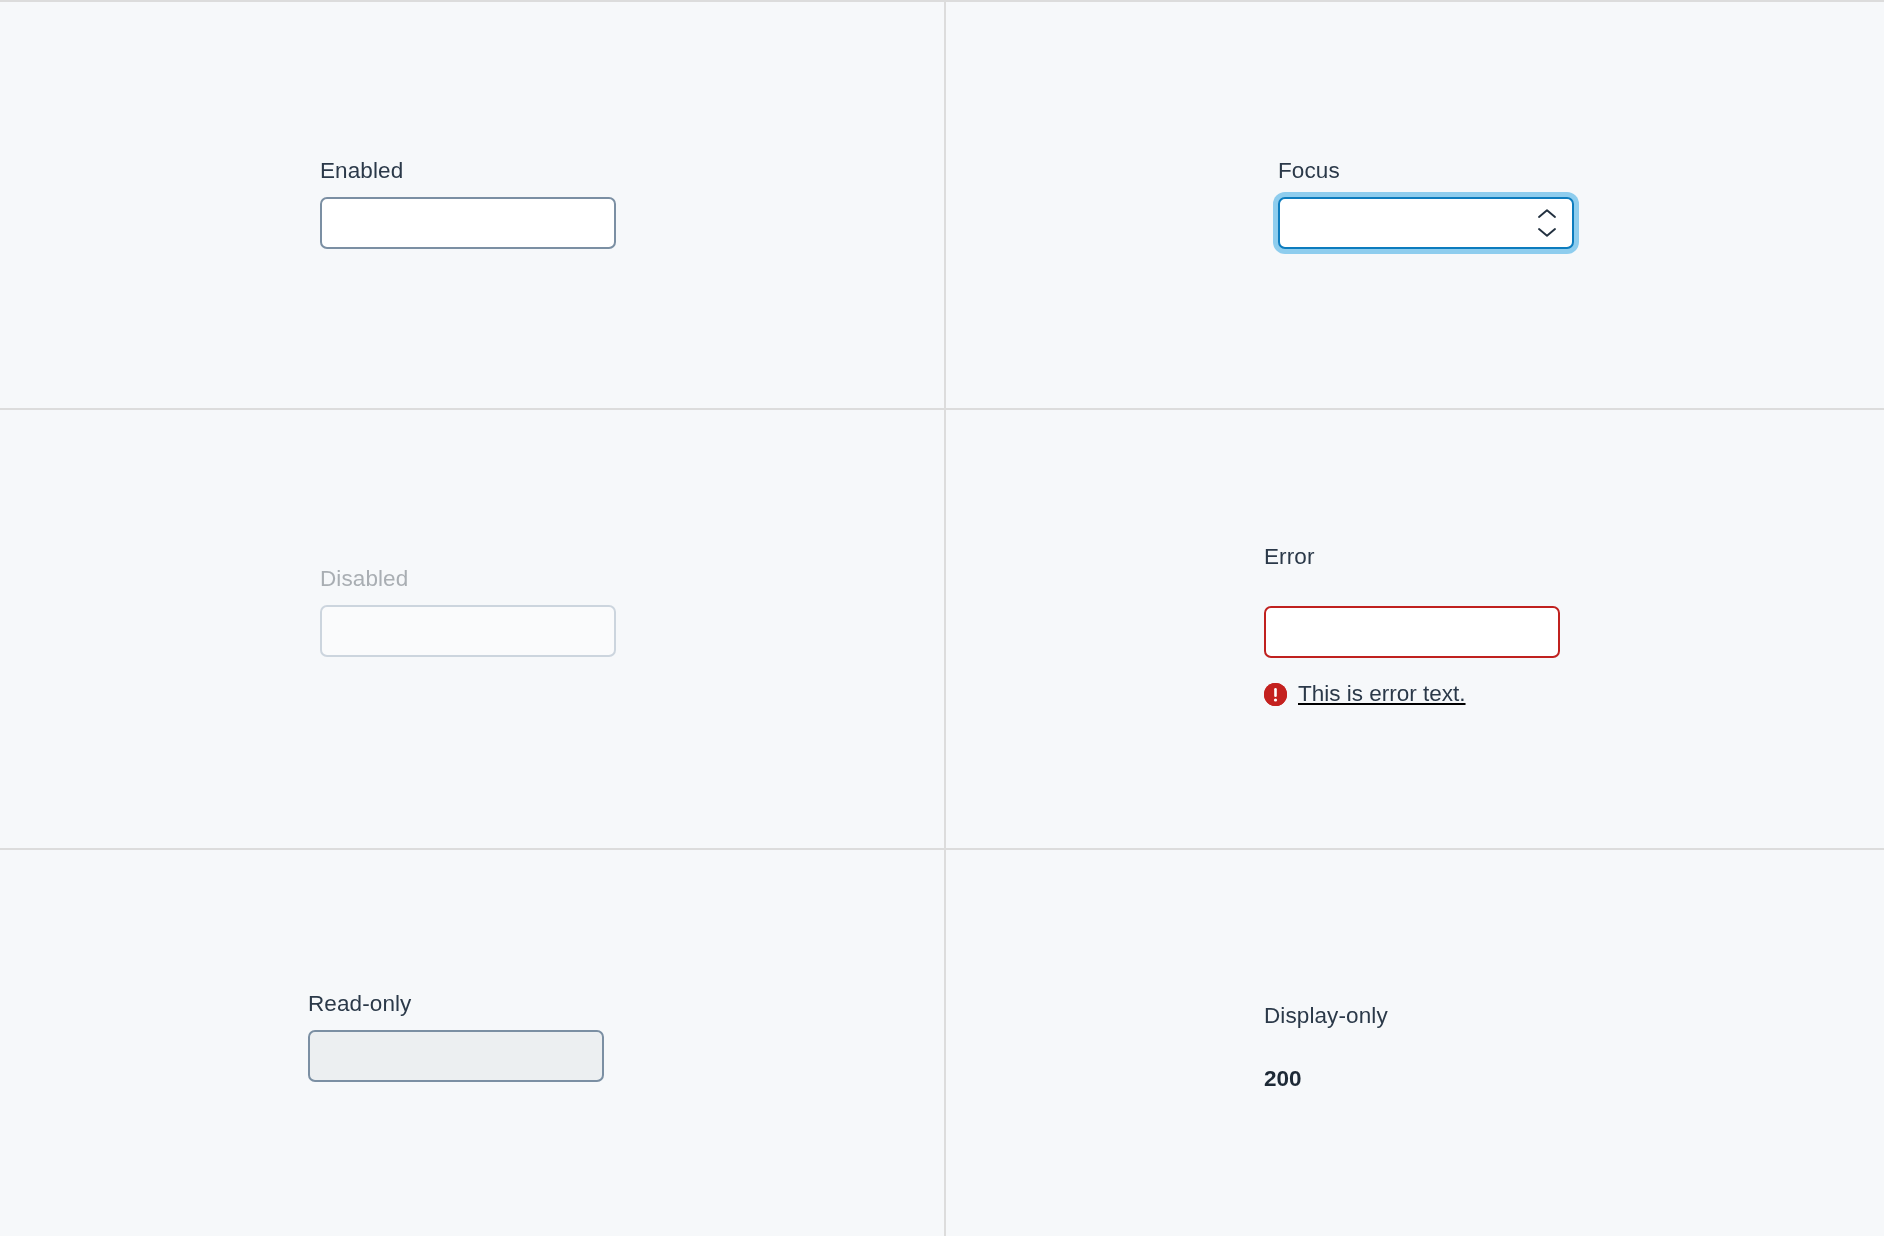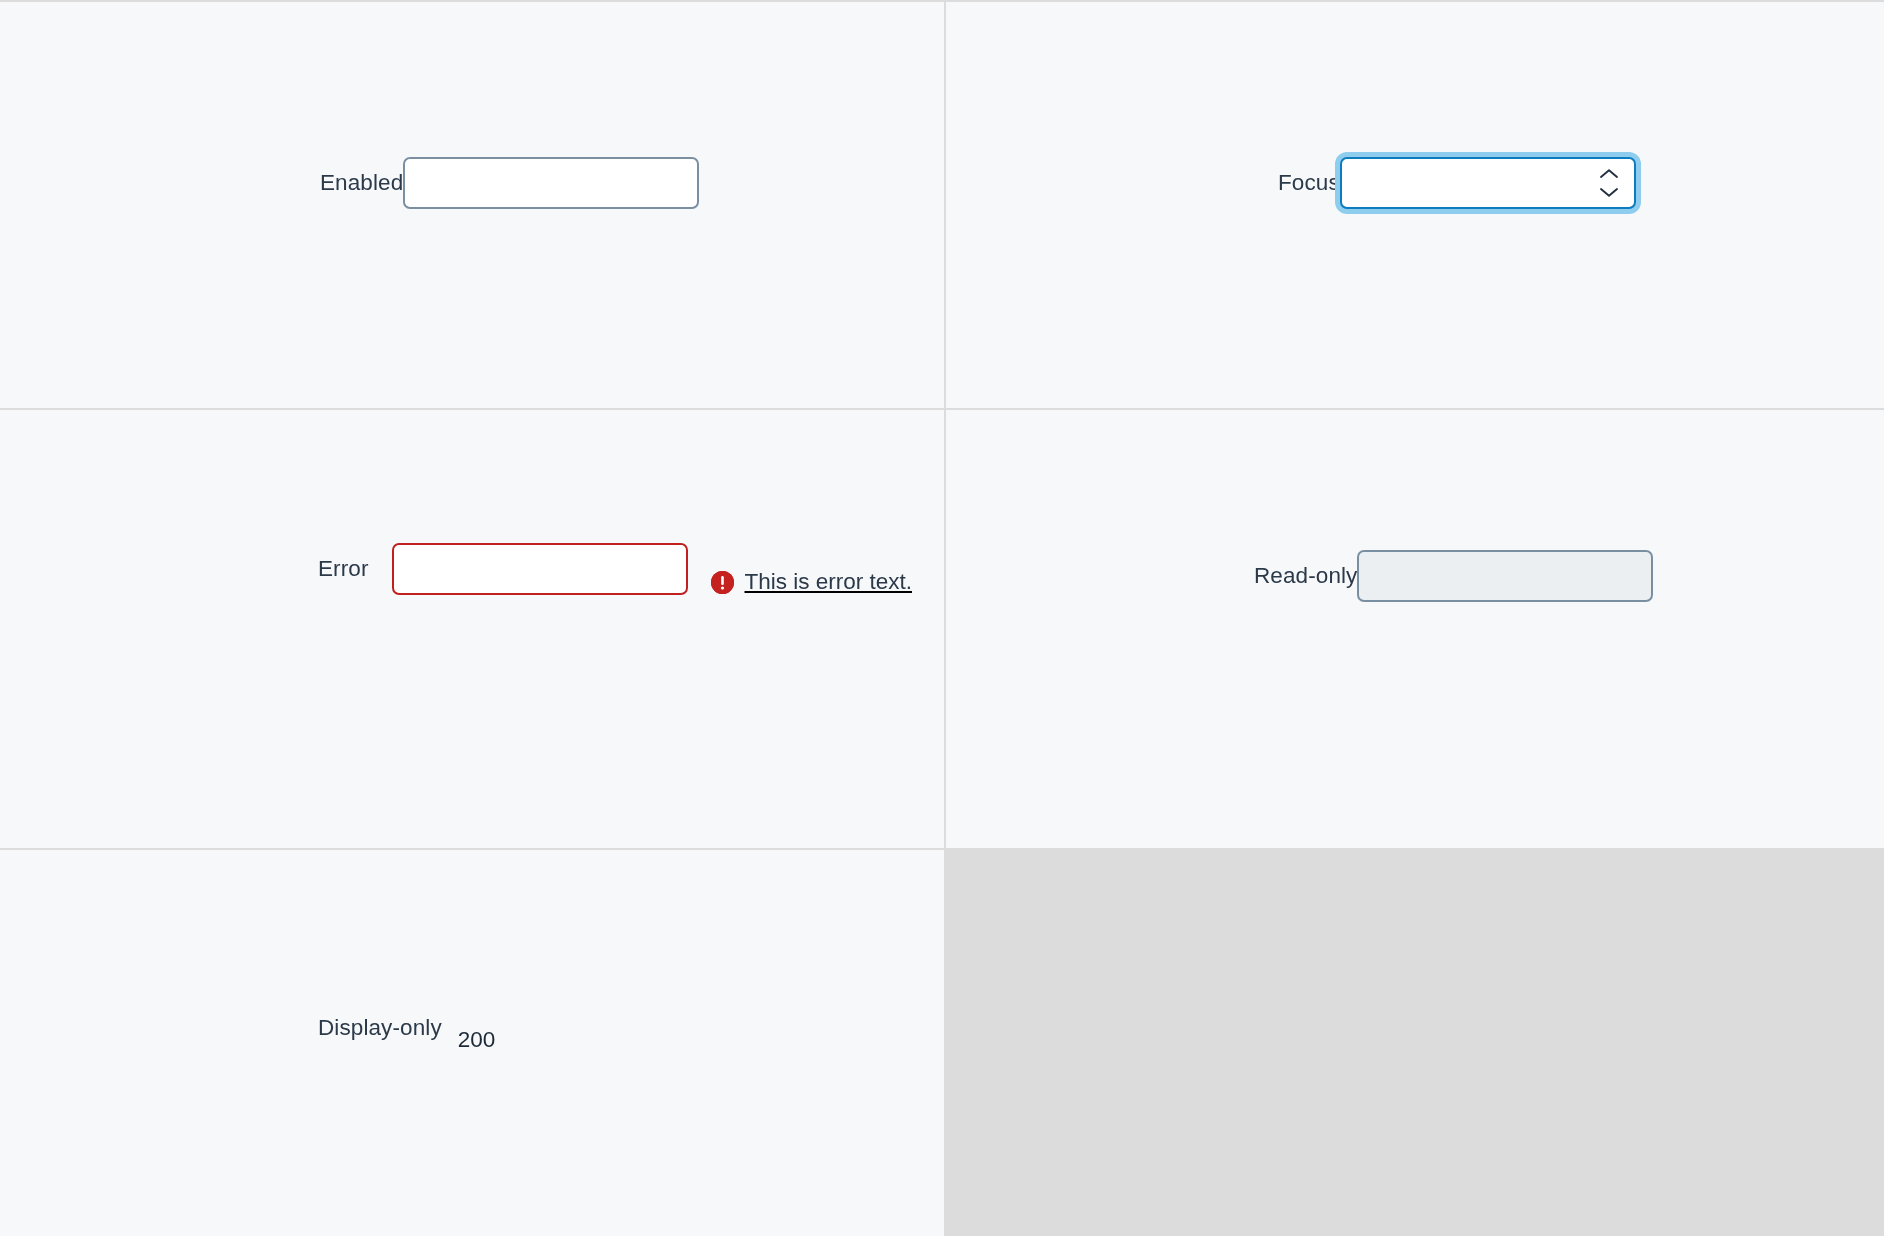--- a/index.html
+++ b/index.html
@@ -30,22 +30,22 @@
     background: #f6f8fa;
     position: relative;
     box-sizing: border-box;
     display: flex;
   }
 
   
   .cell-inner {
     position: absolute;
     display: flex;
-    flex-direction: row;
-    align-items: flex-end;
+    flex-direction: column;
+    align-items: flex-start;
   }
 
   .p-enabled .cell-inner   { left: 320px; top: 155px; }
   .p-focus .cell-inner     { left: 332px; top: 155px; }
   .p-disabled .cell-inner  { left: 320px; top: 155px; }
   .p-error .cell-inner     { left: 318px; top: 133px; gap: 23px; }
   .p-readonly .cell-inner  { left: 308px; top: 140px; }
   .p-display .cell-inner   { left: 318px; top: 152px; gap: 16px; }
 
   .field-label {
@@ -144,23 +144,23 @@
   .error-text {
     font-size: 22.5px;
     line-height: 26px;
     color: #2b3949;
     white-space: nowrap;
   }
 
   .display-value {
     font-size: 22.5px;
     line-height: 28px;
-    font-weight: normal;
+    font-weight: bold;
     color: #1d2936;
-    margin-top: 24px;
+    margin-top: 7px;
   }
 </style>
 </head>
 <body>
 
 <div class="grid">
 
   <div class="panel p-enabled">
     <div class="cell-inner">
       <div class="field-label">Enabled</div>
@@ -183,20 +183,26 @@
               <svg width="20" height="11" viewBox="0 0 20 11">
                 <path d="M2 2 L10 8.8 L18 2" fill="none" stroke="#22303f" stroke-width="1.9" stroke-linecap="round" stroke-linejoin="round"></path>
               </svg>
             </span>
           </div>
         </div>
       </div>
     </div>
   </div>
 
+  <div class="panel p-disabled">
+    <div class="cell-inner">
+      <div class="field-label muted">Disabled</div>
+      <div class="input-box is-disabled"></div>
+    </div>
+  </div>
 
   <div class="panel p-error">
     <div class="cell-inner">
       <div class="field-label">Error</div>
       <div class="input-box is-error"></div>
       <div class="error-row">
         <span class="err-icon">
           <svg width="23" height="23" viewBox="0 0 23 23">
             <circle cx="11.5" cy="11.5" r="11.5" fill="#c4211f"></circle>
             <rect x="10.2" y="5" width="2.6" height="9" rx="1.3" fill="#ffffff"></rect>

